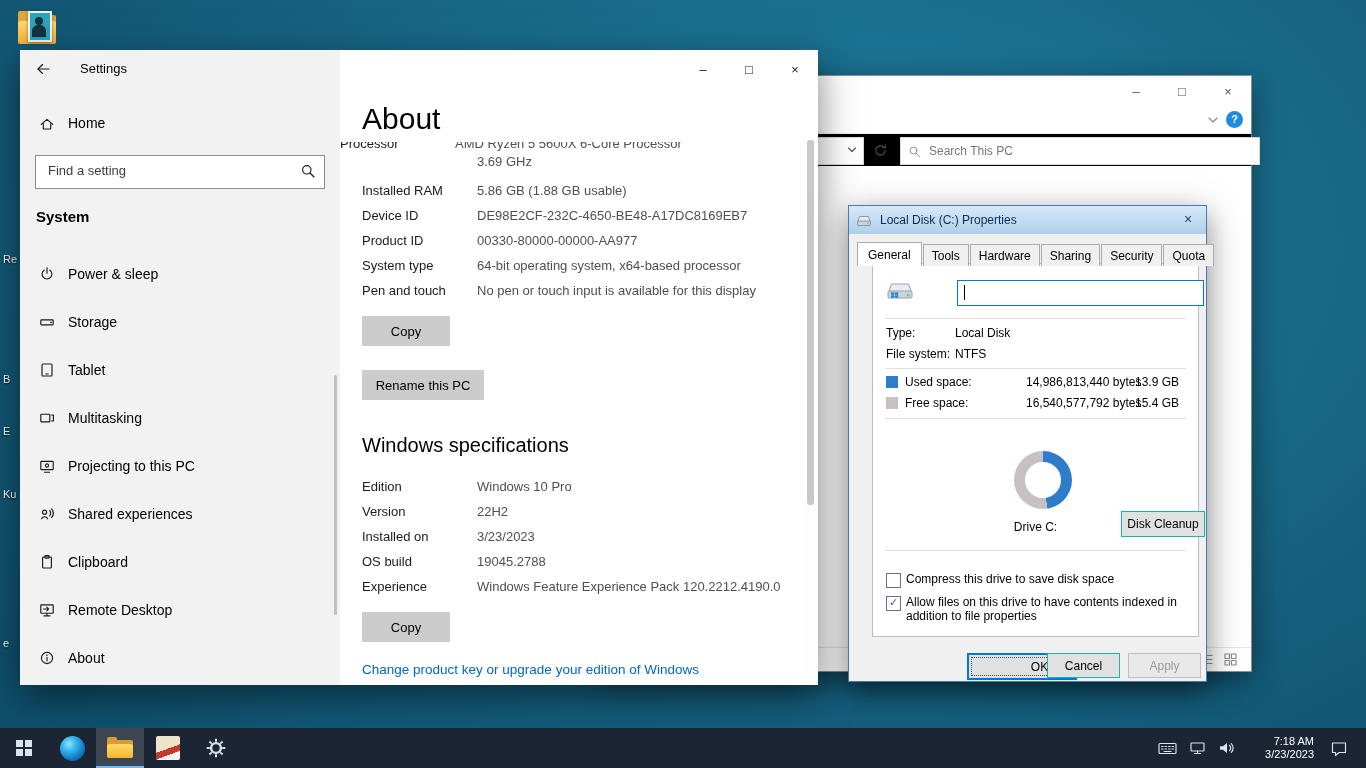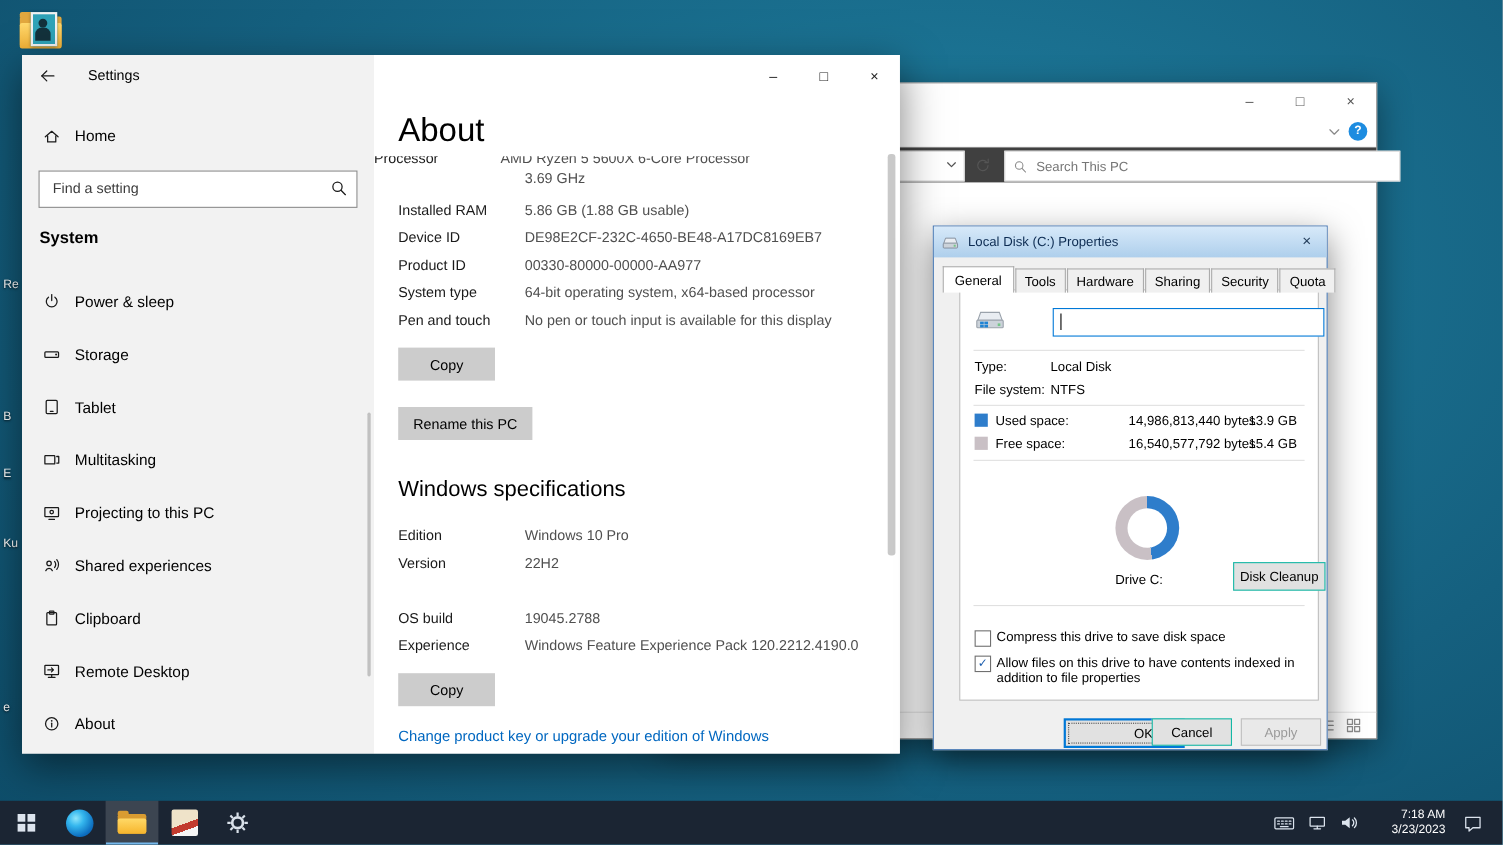--- a/index.html
+++ b/index.html
@@ -25,21 +25,21 @@
   svg.white *{stroke:#dce4ee;}
 
   
   .explorer{position:absolute;left:600px;top:75px;width:650px;height:595px;background:#fff;z-index:2;border:1px solid #8c8c8c;box-shadow:0 9px 30px rgba(0,0,0,.45);}
   .ex-titlebar{position:absolute;left:0;right:0;top:0;height:30px;background:#fff;}
   .ex-controls{position:absolute;right:0;top:0;height:30px;display:flex;}
   .ex-controls .win-glyph-btn{color:#555;}
   .ex-ribbonrow{position:absolute;left:0;right:0;top:30px;height:27px;background:#fff;border-bottom:1px solid #eee;}
   .ex-chevron{position:absolute;right:30px;top:6px;width:16px;height:16px;}
   .ex-help{position:absolute;right:8px;top:5px;width:17px;height:17px;border-radius:50%;background:#1d8ce0;color:#fff;font-size:11px;font-weight:bold;text-align:center;line-height:17px;}
-  .ex-addrrow{position:absolute;left:16px;right:0;top:58px;height:32px;background:#404040;border-bottom:1px solid #e3e3e3;}
+  .ex-addrrow{position:absolute;left:3px;right:0;top:58px;height:32px;background:#000000;border-bottom:1px solid #e3e3e3;}
   .addr-box{position:absolute;left:10px;top:3px;width:248px;height:26px;border:1px solid #d9d9d9;background:#fff;}
   .addr-chevron{position:absolute;right:4px;top:5px;width:14px;height:14px;}
   .refresh-btn{position:absolute;left:263px;top:3px;width:26px;height:26px;display:flex;align-items:center;justify-content:center;}
   .search-box{position:absolute;left:296px;top:3px;width:344px;height:26px;border:1px solid #d9d9d9;background:#fff;display:flex;align-items:center;padding:0 7px;gap:6px;}
   .search-box input{border:0;outline:0;flex:1;font-size:12px;background:transparent;color:#333;}
   .search-box input::placeholder{color:#767676;}
   .ex-body{position:absolute;left:0;right:0;top:90px;bottom:23px;background:#fff;}
   .ex-statusbar{position:absolute;left:0;right:0;bottom:0;height:23px;background:#fff;border-top:1px solid #e5e5e5;}
   .ex-viewbtn{position:absolute;top:3px;width:17px;height:17px;}
 
@@ -315,20 +315,23 @@
       <div class="c-btn" style="top:320px;width:122px">Rename this PC</div>
 
       <div class="c-sub">Windows specifications</div>
 
       <div class="d-row" style="top:428px">
         <span class="lblcol">Edition</span><span class="valcol">Windows 10 Pro</span>
       </div>
       <div class="d-row" style="top:453px">
         <span class="lblcol">Version</span><span class="valcol">22H2</span>
       </div>
+      <div class="d-row" style="top:478px">
+        <span class="lblcol">Installed on</span><span class="valcol">3/23/2023</span>
+      </div>
       <div class="d-row" style="top:503px">
         <span class="lblcol">OS build</span><span class="valcol">19045.2788</span>
       </div>
       <div class="d-row" style="top:528px">
         <span class="lblcol">Experience</span><span class="valcol">Windows Feature Experience Pack 120.2212.4190.0</span>
       </div>
 
       <div class="c-btn" style="top:562px;width:88px">Copy</div>
       <div class="c-link">Change product key or upgrade your edition of Windows</div>
       <div class="c-sb"></div>

